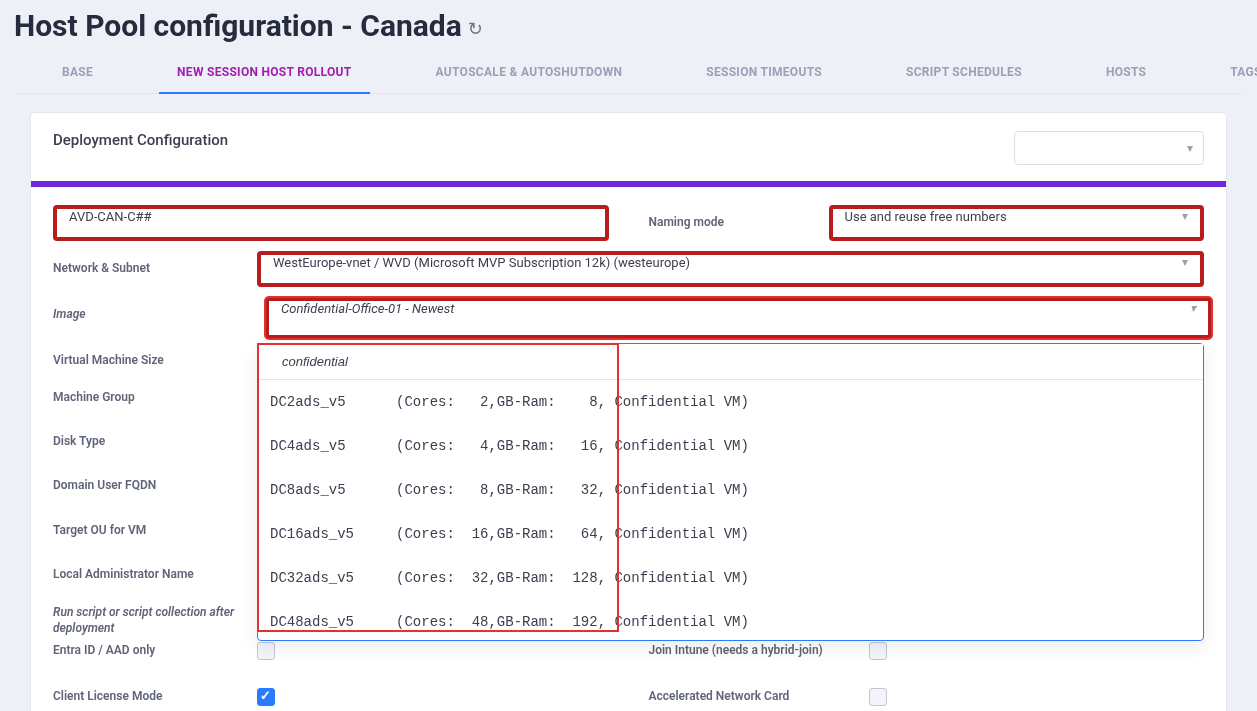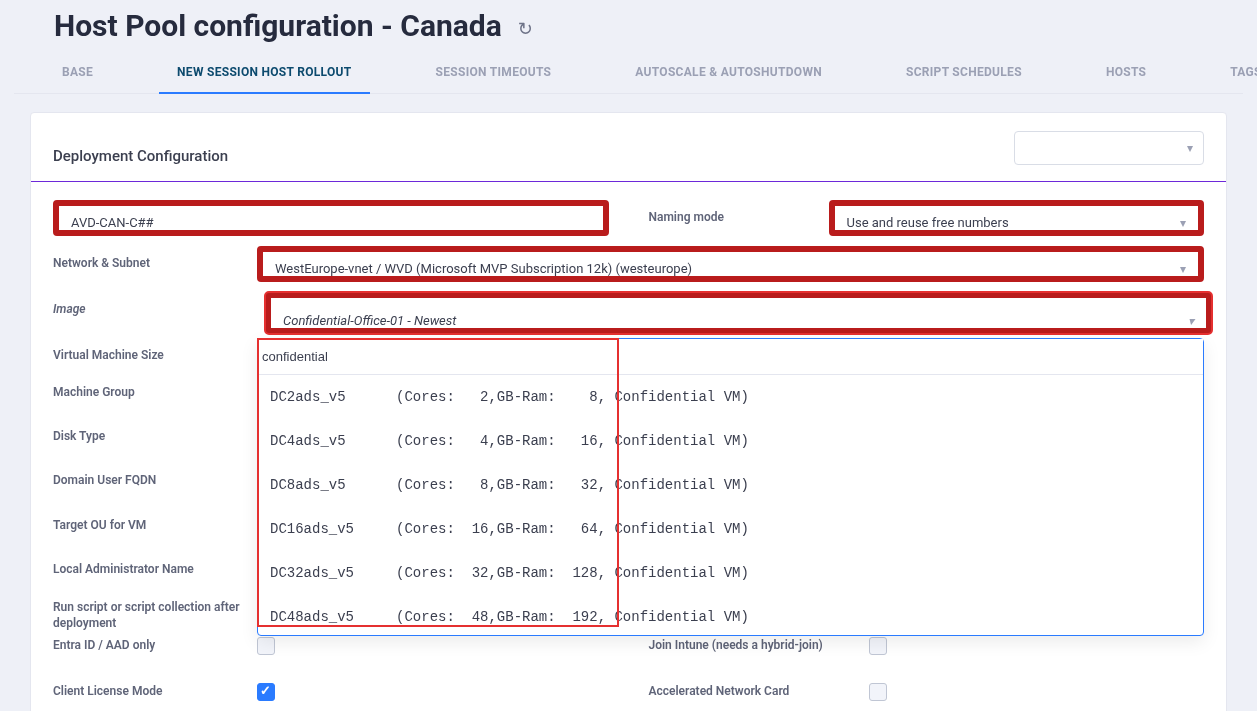--- a/index.html
+++ b/index.html
@@ -3,62 +3,62 @@
 <meta charset="utf-8">
 <style>
   *{box-sizing:border-box;margin:0;padding:0;}
   body{
     font-family:-apple-system,BlinkMacSystemFont,"Segoe UI",Roboto,"Helvetica Neue",Arial,sans-serif;
     background:#eef0f7;
     color:#333;
     font-size:13px;
   }
   .page{padding:8px 14px 40px 14px;}
-  .title-wrap{display:flex;align-items:center;gap:16px;margin-bottom:12px;margin-left:40px;}
+  .title-wrap{display:flex;align-items:center;gap:6px;margin-bottom:12px;}
   .page-title{font-size:30px;font-weight:700;color:#262b3e;}
   .title-icon{color:#6f7489;font-size:18px;margin-top:6px;}
 
   .tabs{display:flex;border-bottom:1px solid #e4e6ef;margin-bottom:18px;padding-left:30px;gap:44px;}
   .tab{
     font-size:12px;font-weight:700;letter-spacing:.3px;text-transform:uppercase;
     color:#9ba0b4;padding:10px 18px 14px 18px;cursor:pointer;position:relative;
     margin-right:4px;
     white-space:nowrap;
   }
-  .tab.active{color:#0c4a6e;}
+  .tab.active{color:#a21caf;}
   .tab.active::after{
     content:"";position:absolute;left:0;right:0;bottom:-1px;height:2px;background:#2a7bff;
   }
 
   .panel{
     background:#fff;border:1px solid #e4e6ef;border-radius:4px;
     padding:18px 0 28px 0;margin:0 16px;
   }
   .section-header{
-    display:flex;justify-content:space-between;align-items:flex-end;
-    padding:0 22px 16px 22px;border-bottom:1px solid #6d28d9;margin-bottom:18px;
+    display:flex;justify-content:space-between;align-items:flex-start;
+    padding:0 22px 16px 22px;border-bottom:6px solid #6d28d9;margin-bottom:18px;
   }
   .section-title{font-size:15px;color:#3b3f4f;font-weight:500;}
   .section-dd{
     width:190px;height:34px;border:1px solid #d9dde6;border-radius:4px;background:#fff;
     display:flex;align-items:center;justify-content:flex-end;padding-right:10px;color:#9ba0b4;cursor:pointer;
   }
 
   .form-area{padding:0 22px;}
   .row{display:flex;align-items:flex-start;min-height:46px;}
   .row-left{display:flex;flex:1;align-items:flex-start;gap:14px;}
   .row-right{display:flex;flex:1;align-items:flex-start;gap:30px;}
   .label{
     width:190px;flex-shrink:0;font-size:12px;font-weight:600;color:#5f6478;
     padding-top:9px;line-height:1.35;
   }
   .control{flex:1;}
   .field{
-    width:100%;height:36px;border:6px solid #b91c1c;border-radius:4px;background:#fff;
-    display:flex;align-items:flex-end;justify-content:space-between;padding:0 12px;
+    width:100%;height:36px;border:4px solid #b91c1c;border-radius:4px;background:#fff;
+    display:flex;align-items:flex-start;justify-content:space-between;padding:0 12px;
     font-size:13px;color:#3b3f4f;cursor:pointer;
   }
   .field.text-input{cursor:text;}
   .chev{color:#9ba0b4;font-size:12px;}
   .checkbox{
     width:18px;height:18px;border:1px solid #c0c6d4;border-radius:3px;display:inline-block;vertical-align:middle;
     background:#f2f4fa;margin-top:9px;cursor:pointer;
   }
   .checkbox.checked{
     background:#2a7bff;border-color:#2a7bff;position:relative;
@@ -72,22 +72,22 @@
   .hl-red{outline:2px solid #e53030;outline-offset:-1px;}
 
   
   .vmsize-wrap{position:relative;}
   .vmsize-panel{
     position:absolute;left:0;right:0;top:0;
     background:#fff;border:1px solid #2a7bff;border-radius:4px;
     z-index:5;box-shadow:0 6px 18px rgba(0,0,0,.08);
   }
   .vmsize-search{
-    height:36px;border:none;outline:none;padding:0 4px;font-size:13px;width:100%;
-    color:#3b3f4f;border-bottom:1px solid #e4e6ef;
+    height:36px;border:none;outline:none;padding:0 24px;font-size:13px;width:100%;
+    color:#3b3f4f;border-bottom:1px solid #e4e6ef;font-style:italic;
   }
   .vmsize-list{max-height:260px;overflow-y:scroll;}
   .vmsize-item{
     font-family:ui-monospace,Menlo,Consolas,"Courier New",monospace;
     font-size:14px;white-space:pre;padding:14px 12px;color:#3b3f4f;cursor:pointer;
   }
 
   .dd-list-redbox{
     position:absolute;left:-1px;top:-1px;width:362px;height:289px;
     border:2px solid #e53030;pointer-events:none;z-index:6;
@@ -105,22 +105,22 @@
 
   <div class="title-wrap">
     <h1 class="page-title">Host Pool configuration - Canada</h1>
     <span class="title-icon">↻</span>
   </div>
 
   <div class="tabs">
 
   <div class="tab">BASE</div>
       <div class="tab active">NEW SESSION HOST ROLLOUT</div>
+      <div class="tab">AUTOSCALE &amp; AUTOSHUTDOWN</div>
       <div class="tab">SESSION TIMEOUTS</div>
-      <div class="tab">AUTOSCALE &amp; AUTOSHUTDOWN</div>
       <div class="tab">SCRIPT SCHEDULES</div>
       <div class="tab">HOSTS</div>
       <div class="tab">TAGS</div>
     </div>
 
   <div class="panel">
     <div class="section-header">
       <div class="section-title">Deployment Configuration</div>
       <div class="section-dd">
         <span class="chev">▾</span>
@@ -188,21 +188,21 @@
                   <div class="vmsize-item">DC48ads_v5     (Cores:  48,GB-Ram:  192, Confidential VM)</div>
                 </div>
             </div>
 
             <div style="position:absolute;left:-204px;top:46px;width:190px;">
               <div class="label" style="padding-top:0;margin-bottom:28px;">Machine Group</div>
               <div class="label" style="padding-top:0;margin-bottom:28px;">Disk Type</div>
               <div class="label" style="padding-top:0;margin-bottom:28px;">Domain User FQDN</div>
               <div class="label" style="padding-top:0;margin-bottom:28px;">Target OU for VM</div>
               <div class="label" style="padding-top:0;margin-bottom:22px;">Local Administrator Name</div>
-              <div class="label" style="padding-top:0;">Run script or script collection after deployment</div>
+              <div class="label" style="padding-top:0;font-style:italic;">Run script or script collection after deployment</div>
             </div>
           </div>
         </div>
       </div>
 
       <div class="row">
         <div class="row-left">
           <div class="label">Entra ID / AAD only</div>
           <span class="checkbox"></span>
         </div>

